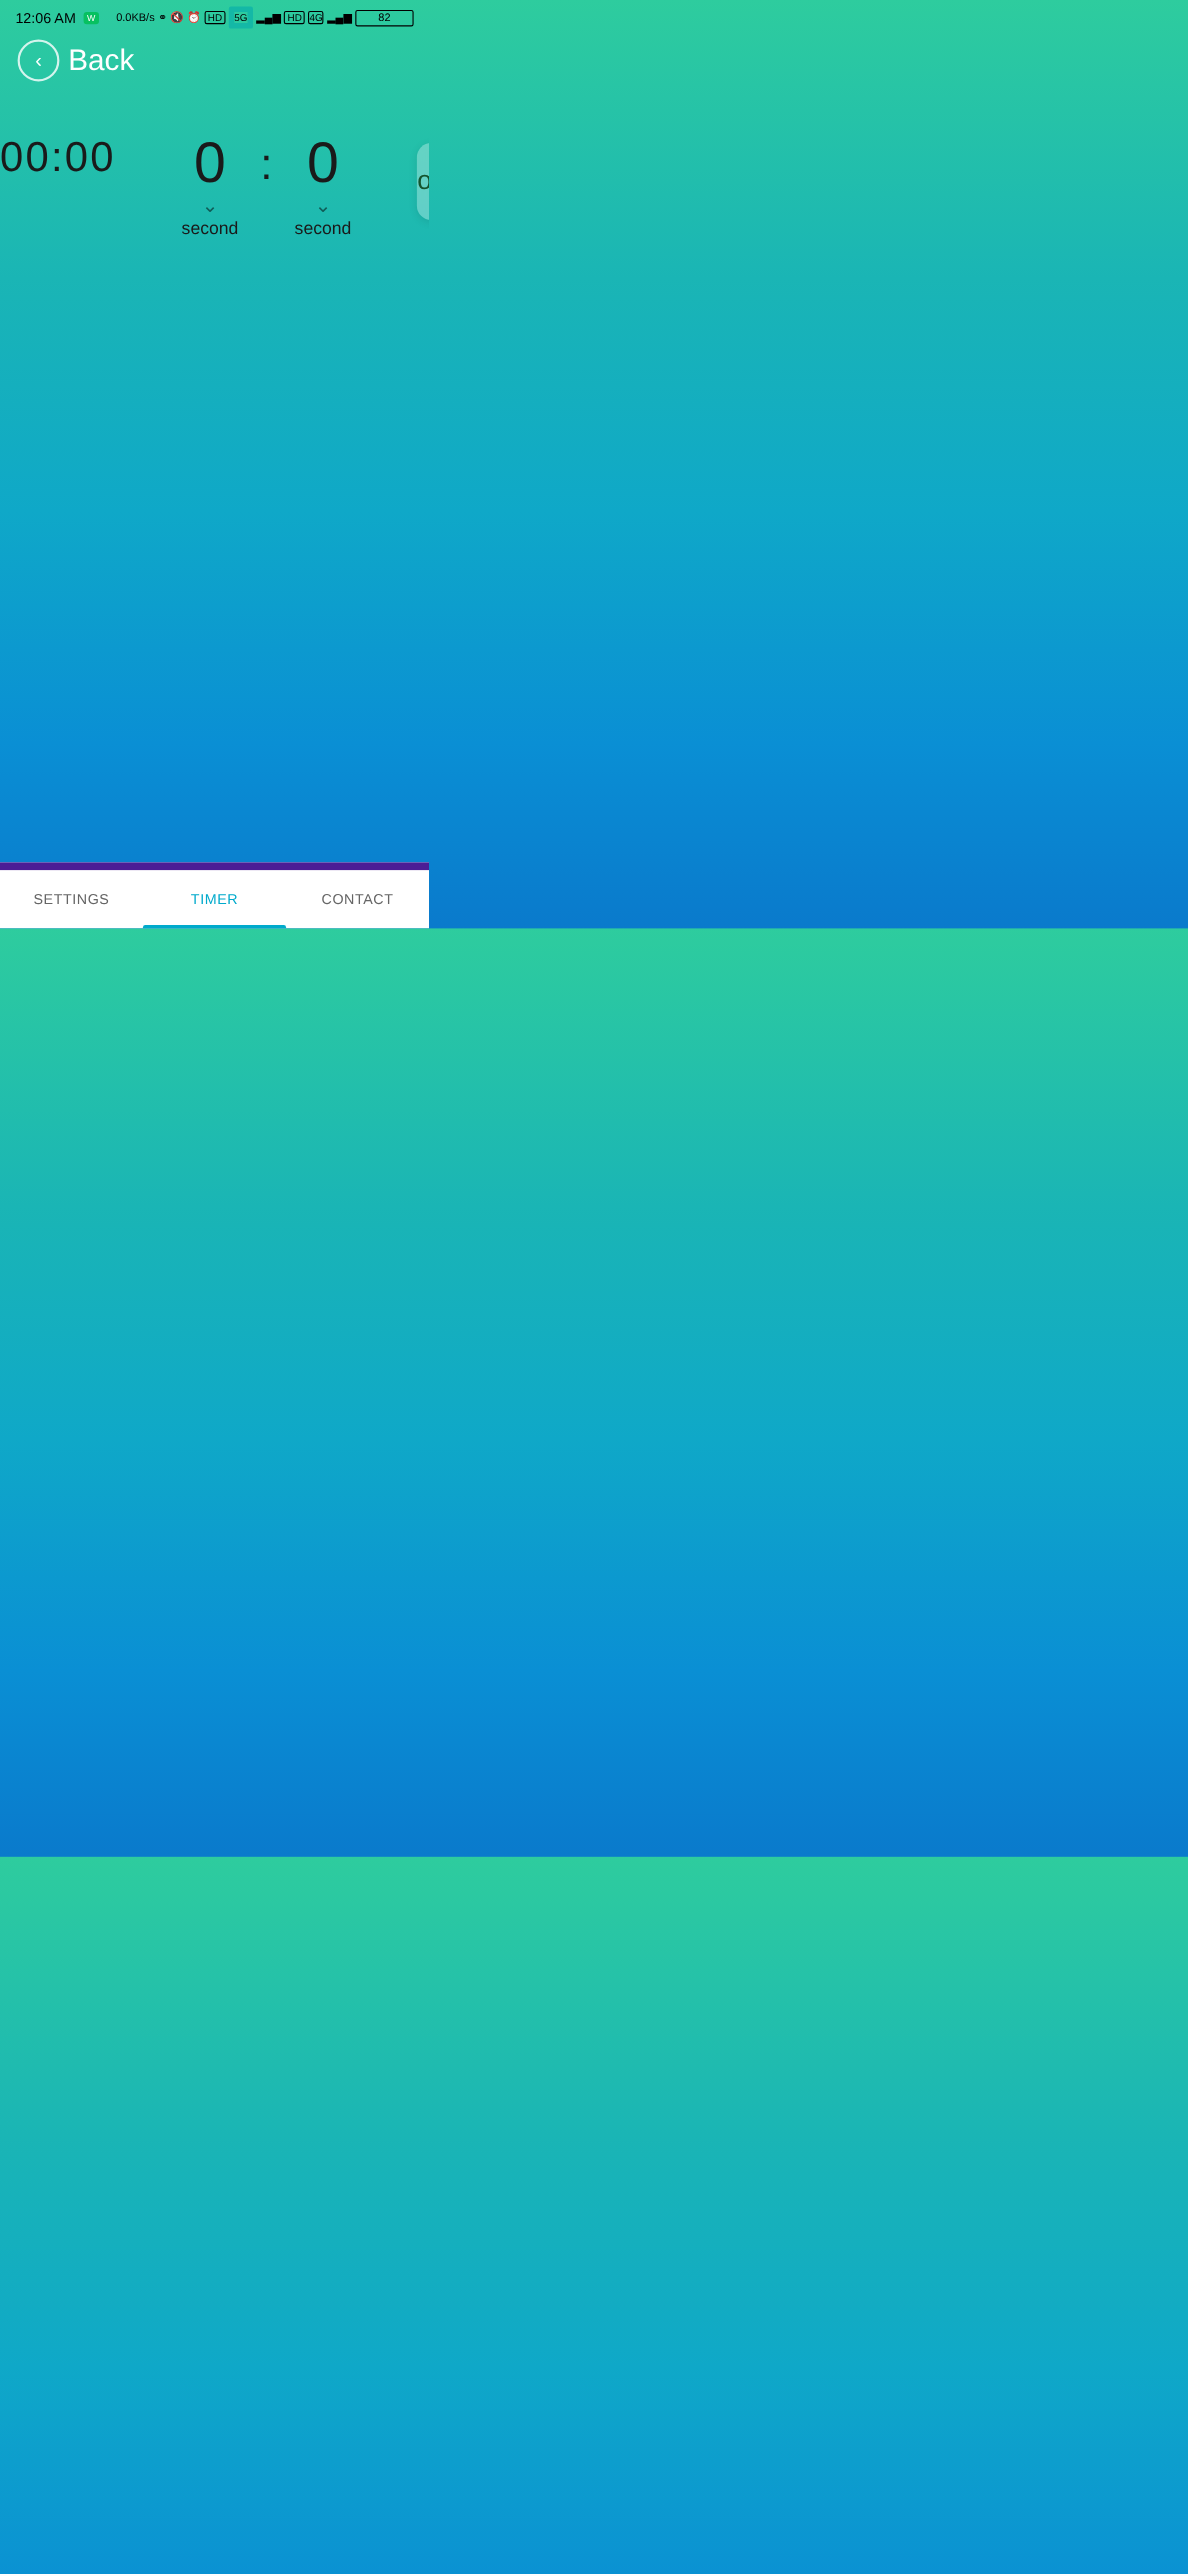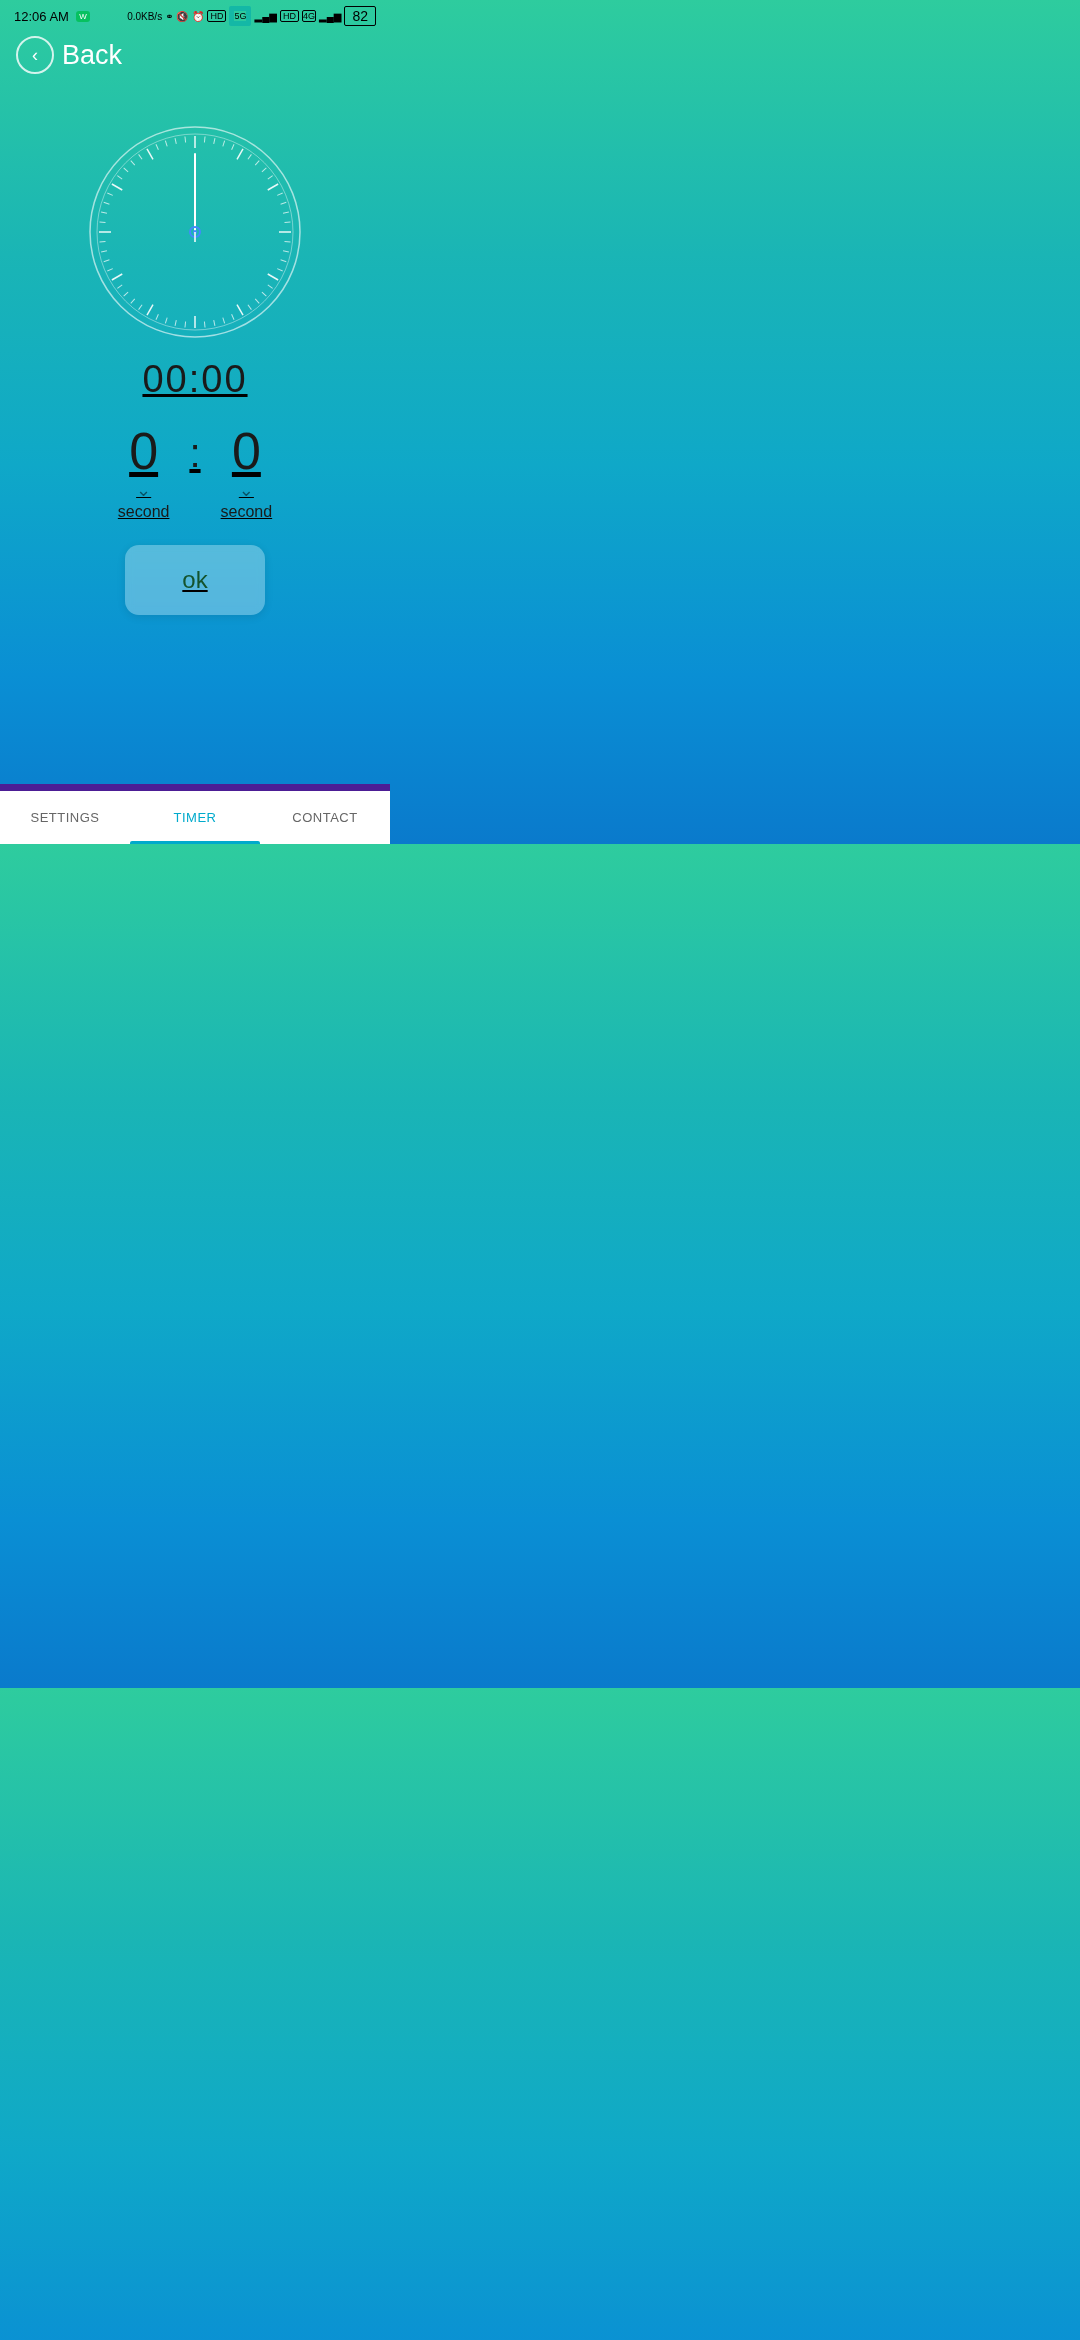--- a/index.html
+++ b/index.html
@@ -35,22 +35,22 @@
     .status-icons {
       display: flex;
       align-items: center;
       gap: 3px;
       font-size: 10px;
       color: #000;
     }
     .battery-icon {
       border: 1.5px solid #000;
       border-radius: 2px;
-      padding: 1px 7px;
-      font-size: 14px;
+      padding: 1px 20px;
+      font-size: 10px;
       position: relative;
       text-align: right;
     }
 
     
     .top-nav {
       display: flex;
       align-items: center;
       padding: 8px 16px;
       gap: 10px;
@@ -78,25 +78,24 @@
     .back-label {
       font-size: 27px;
       color: white;
       font-weight: 400;
     }
 
     
     .main-content {
       flex: 1;
       display: flex;
-      flex-direction: column;
-      align-items: center;
+      flex-direction: row;
+      align-items: flex-start;
       justify-content: flex-start;
       padding-top: 40px;
-      text-decoration: underline;
     }
 
     
     .clock-container {
       position: relative;
       width: 220px;
       height: 220px;
       margin-bottom: 16px;
     }
     .clock-svg {

